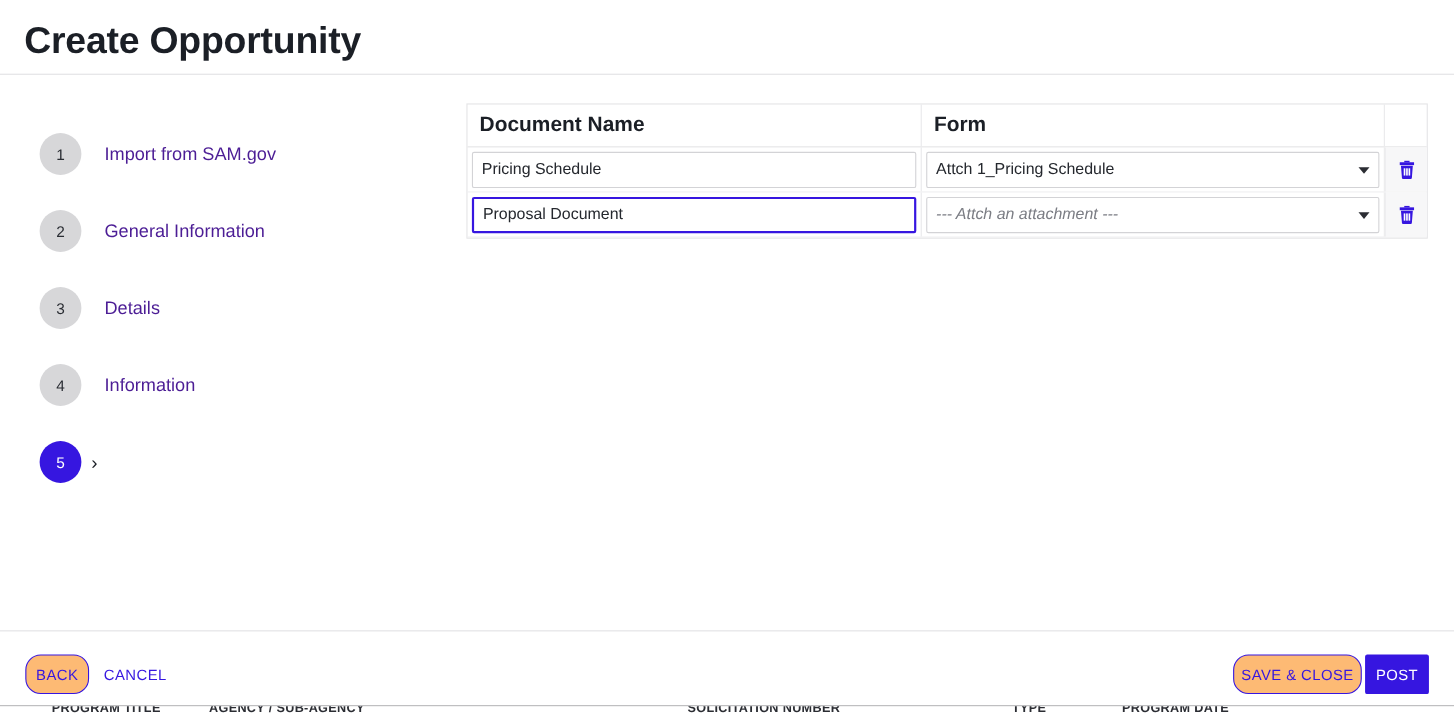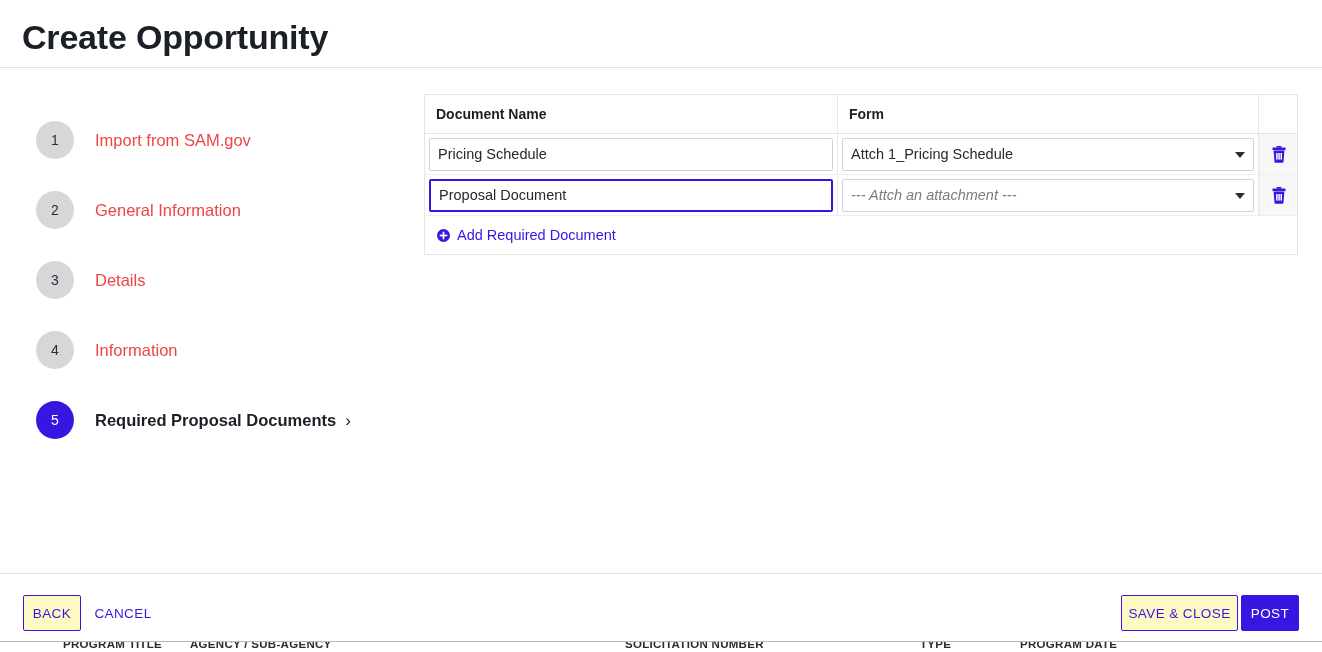--- a/index.html
+++ b/index.html
@@ -68,21 +68,21 @@
     justify-content: center;
     flex: 0 0 auto;
   }
   .step.active .step-circle {
     background: #3616e0;
     color: #ffffff;
   }
   .step-label {
     margin-left: 21px;
     font-size: 16.5px;
-    color: #ef4444;
+    color: #4c1d95;
     white-space: nowrap;
   }
   .step.active .step-label {
     font-weight: bold;
     color: #1b1f26;
   }
   .step-chevron {
     margin-left: 9px;
     font-size: 17px;
     line-height: 1;
@@ -104,21 +104,21 @@
     display: flex;
     width: 100%;
   }
   .dt-head {
     border-bottom: 1px solid #e4e4e6;
     height: 39px;
   }
   .dt-head .dt-cell {
     display: flex;
     align-items: center;
-    font-size: 14px;
+    font-size: 19px;
     font-weight: bold;
     color: #1b1f26;
     padding: 0 11px;
   }
   .dt-cell-name   { width: 413px; border-right: 1px solid #e9e9eb; }
   .dt-cell-form   { width: 421px; border-right: 1px solid #e9e9eb; }
   .dt-cell-action { width: 38px; }
 
   .dt-body-row {
     height: 41px;
@@ -237,23 +237,23 @@
     font-size: 13.5px;
     letter-spacing: 0.4px;
     cursor: pointer;
     display: flex;
     align-items: center;
     justify-content: center;
     white-space: nowrap;
   }
   .btn-outline {
     border: 1px solid #3616e0;
-    background: #fef9c3;
+    background: #fdba74;
     color: #3616e0;
-    border-radius: 2px;
+    border-radius: 14px;
   }
   .btn-text {
     border: none;
     background: transparent;
     color: #3616e0;
   }
   .btn-solid {
     border: 1px solid #3616e0;
     background: #3616e0;
     color: #ffffff;
@@ -282,21 +282,21 @@
     width: 1322px;
     height: 18px;
     display: flex;
     align-items: center;
     font-size: 11.5px;
     font-weight: bold;
     color: #2b2d33;
     letter-spacing: 0.3px;
   }
   .bg-sliver-inner span { position: absolute; white-space: nowrap; }
-  .sl1 { left: 31px; padding-left: 32px; }
+  .sl1 { left: 15px; padding-left: 32px; }
   .sl2 { left: 190px; }
   .sl3 { left: 625px; }
   .sl4 { left: 920px; }
   .sl5 { left: 1020px; }
 </style>
 </head>
 <body>
 
 <div class="page">
 
@@ -325,21 +325,20 @@
     </div>
 
     <div class="step">
       <div class="step-circle">4</div>
       <div class="step-label">Information</div>
 
     </div>
 
     <div class="step active">
       <div class="step-circle">5</div>
-      <div class="step-label">Required Proposal Documents</div>
       <div class="step-chevron">›</div>
     </div>
 
   </div>
 
   <div class="doc-table">
 
     <div class="dt-row dt-head">
       <div class="dt-cell dt-cell-name">Document Name</div>
       <div class="dt-cell dt-cell-form">Form</div>
@@ -387,30 +386,20 @@
             <rect x="5.6" y="0" width="4.8" height="1.6" fill="#3616e0"></rect>
             <path d="M2.6 4.6 h10.8 l-0.9 11.2 a1 1 0 0 1 -1 0.9 h-7 a1 1 0 0 1 -1 -0.9 z" fill="#3616e0"></path>
             <rect x="5.1" y="7" width="1.5" height="6.6" fill="#ffffff"></rect>
             <rect x="7.3" y="7" width="1.5" height="6.6" fill="#ffffff"></rect>
             <rect x="9.5" y="7" width="1.5" height="6.6" fill="#ffffff"></rect>
           </svg>
         </div>
       </div>
     </div>
 
-    <div class="dt-add-row">
-      <a class="add-link" href="#">
-        <svg class="add-plus" viewBox="0 0 14 14" aria-hidden="true">
-          <circle cx="7" cy="7" r="7" fill="#3616e0"></circle>
-          <rect x="6.1" y="2.9" width="1.8" height="8.2" fill="#ffffff"></rect>
-          <rect x="2.9" y="6.1" width="8.2" height="1.8" fill="#ffffff"></rect>
-        </svg>
-        <span>Add Required Document</span>
-      </a>
-    </div>
 
   </div>
 
   <div class="footer">
     <div class="btn btn-outline" id="back-button">BACK</div>
     <div class="btn btn-text" id="cancel-button">CANCEL</div>
     <div class="btn btn-outline" id="save-close-button">SAVE &amp; CLOSE</div>
     <div class="btn btn-solid" id="post-button">POST</div>
   </div>
 

